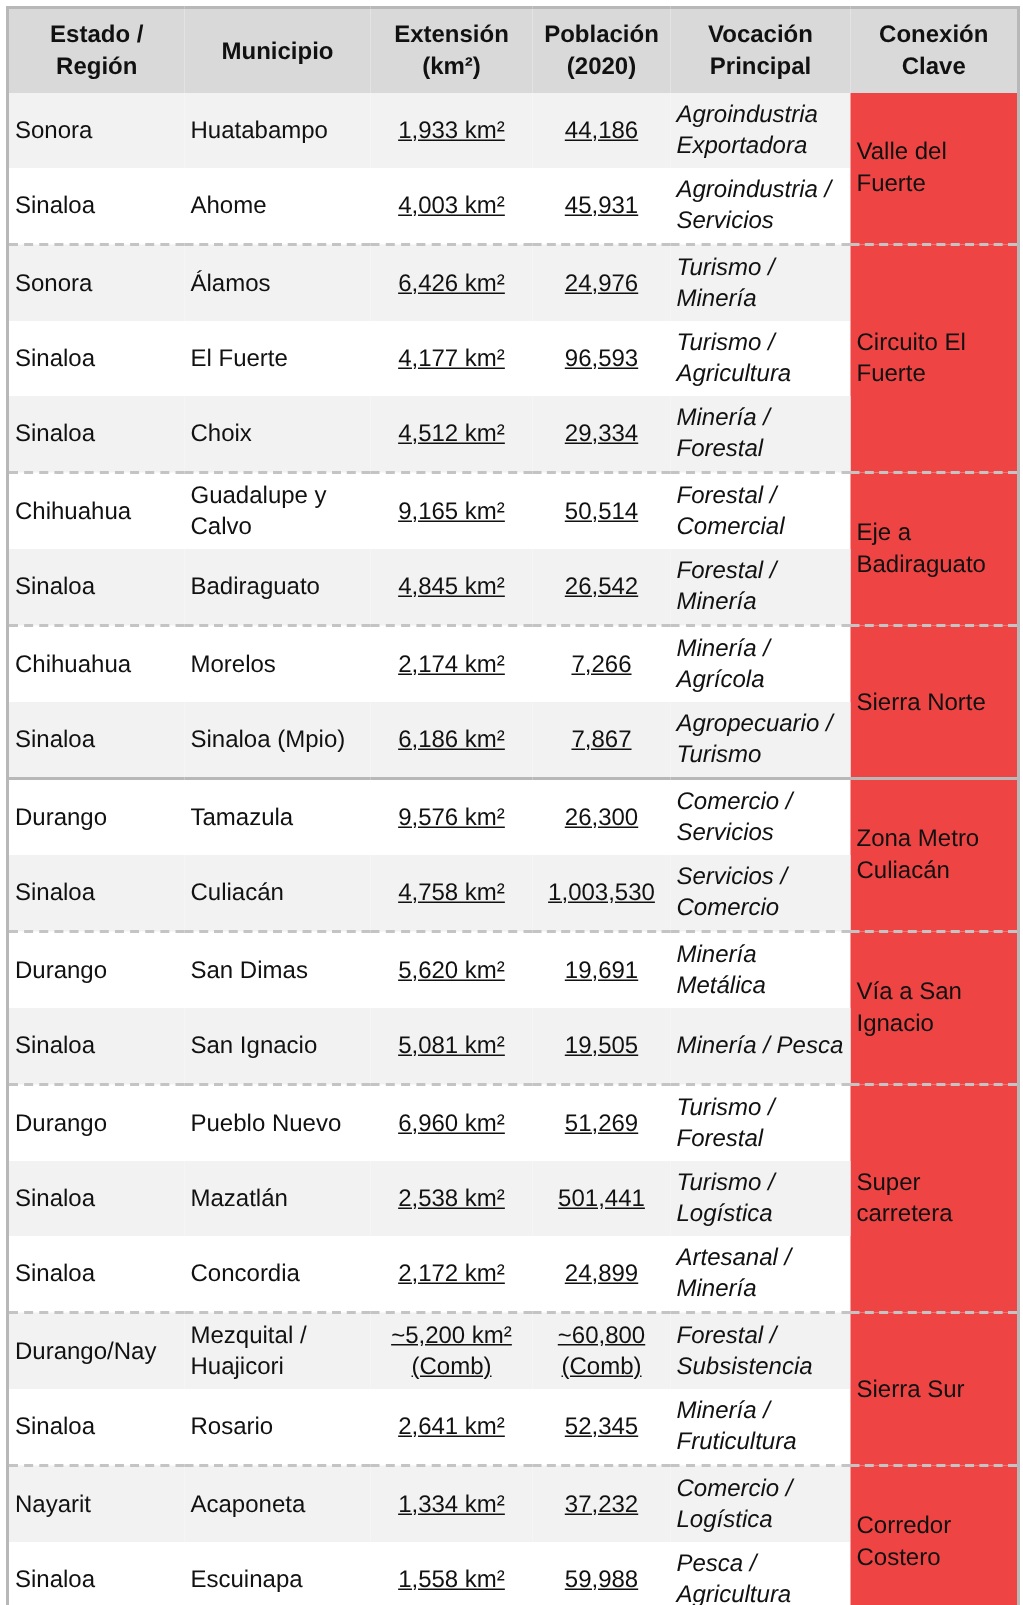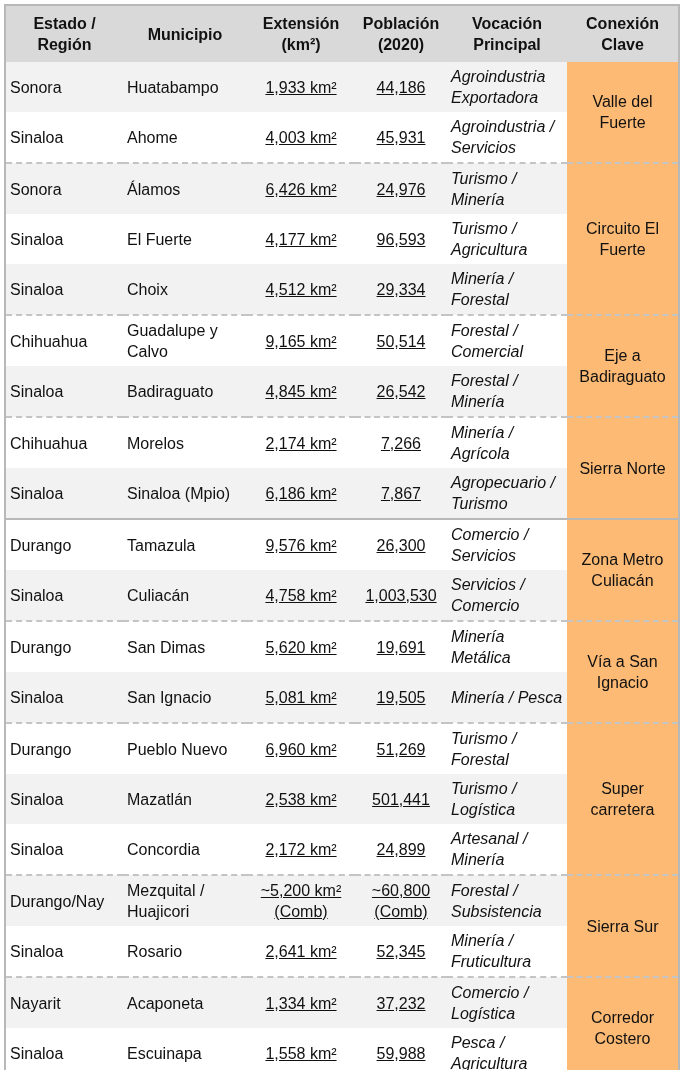--- a/index.html
+++ b/index.html
@@ -11,21 +11,21 @@
   }
   col.c0 { width:118px; } col.c1 { width:124px; } col.c2 { width:108px; }
   col.c3 { width:92px; } col.c4 { width:120px; } col.c5 { width:112px; }
   thead th {
     background:#d9d9d9; font-weight:bold; text-align:center; vertical-align:middle;
     height:56px; padding:0 4px; line-height:21px; font-size:16px;
   }
   tbody td { height:50px; padding:0 4px 0 4px; vertical-align:middle; }
   tbody tr.shade td.s { background:#f2f2f2; }
   td.num { text-align:center;text-decoration:underline; }
-  td.region { background:#fdba74; vertical-align:middle; padding-left:4px;text-align:center; }
+  td.region { background:#ef4444; vertical-align:middle; padding-left:4px; }
   tr.gstart td { border-top:2px dashed #c4c4c4; }
   tr.gsolid td { border-top:2px solid #b8b8b8; }
   td.vc { line-height:21px;font-style:italic; }
 </style>
 </head>
 <body>
 
 <table class="t">
   <colgroup>
     <col class="c0">

